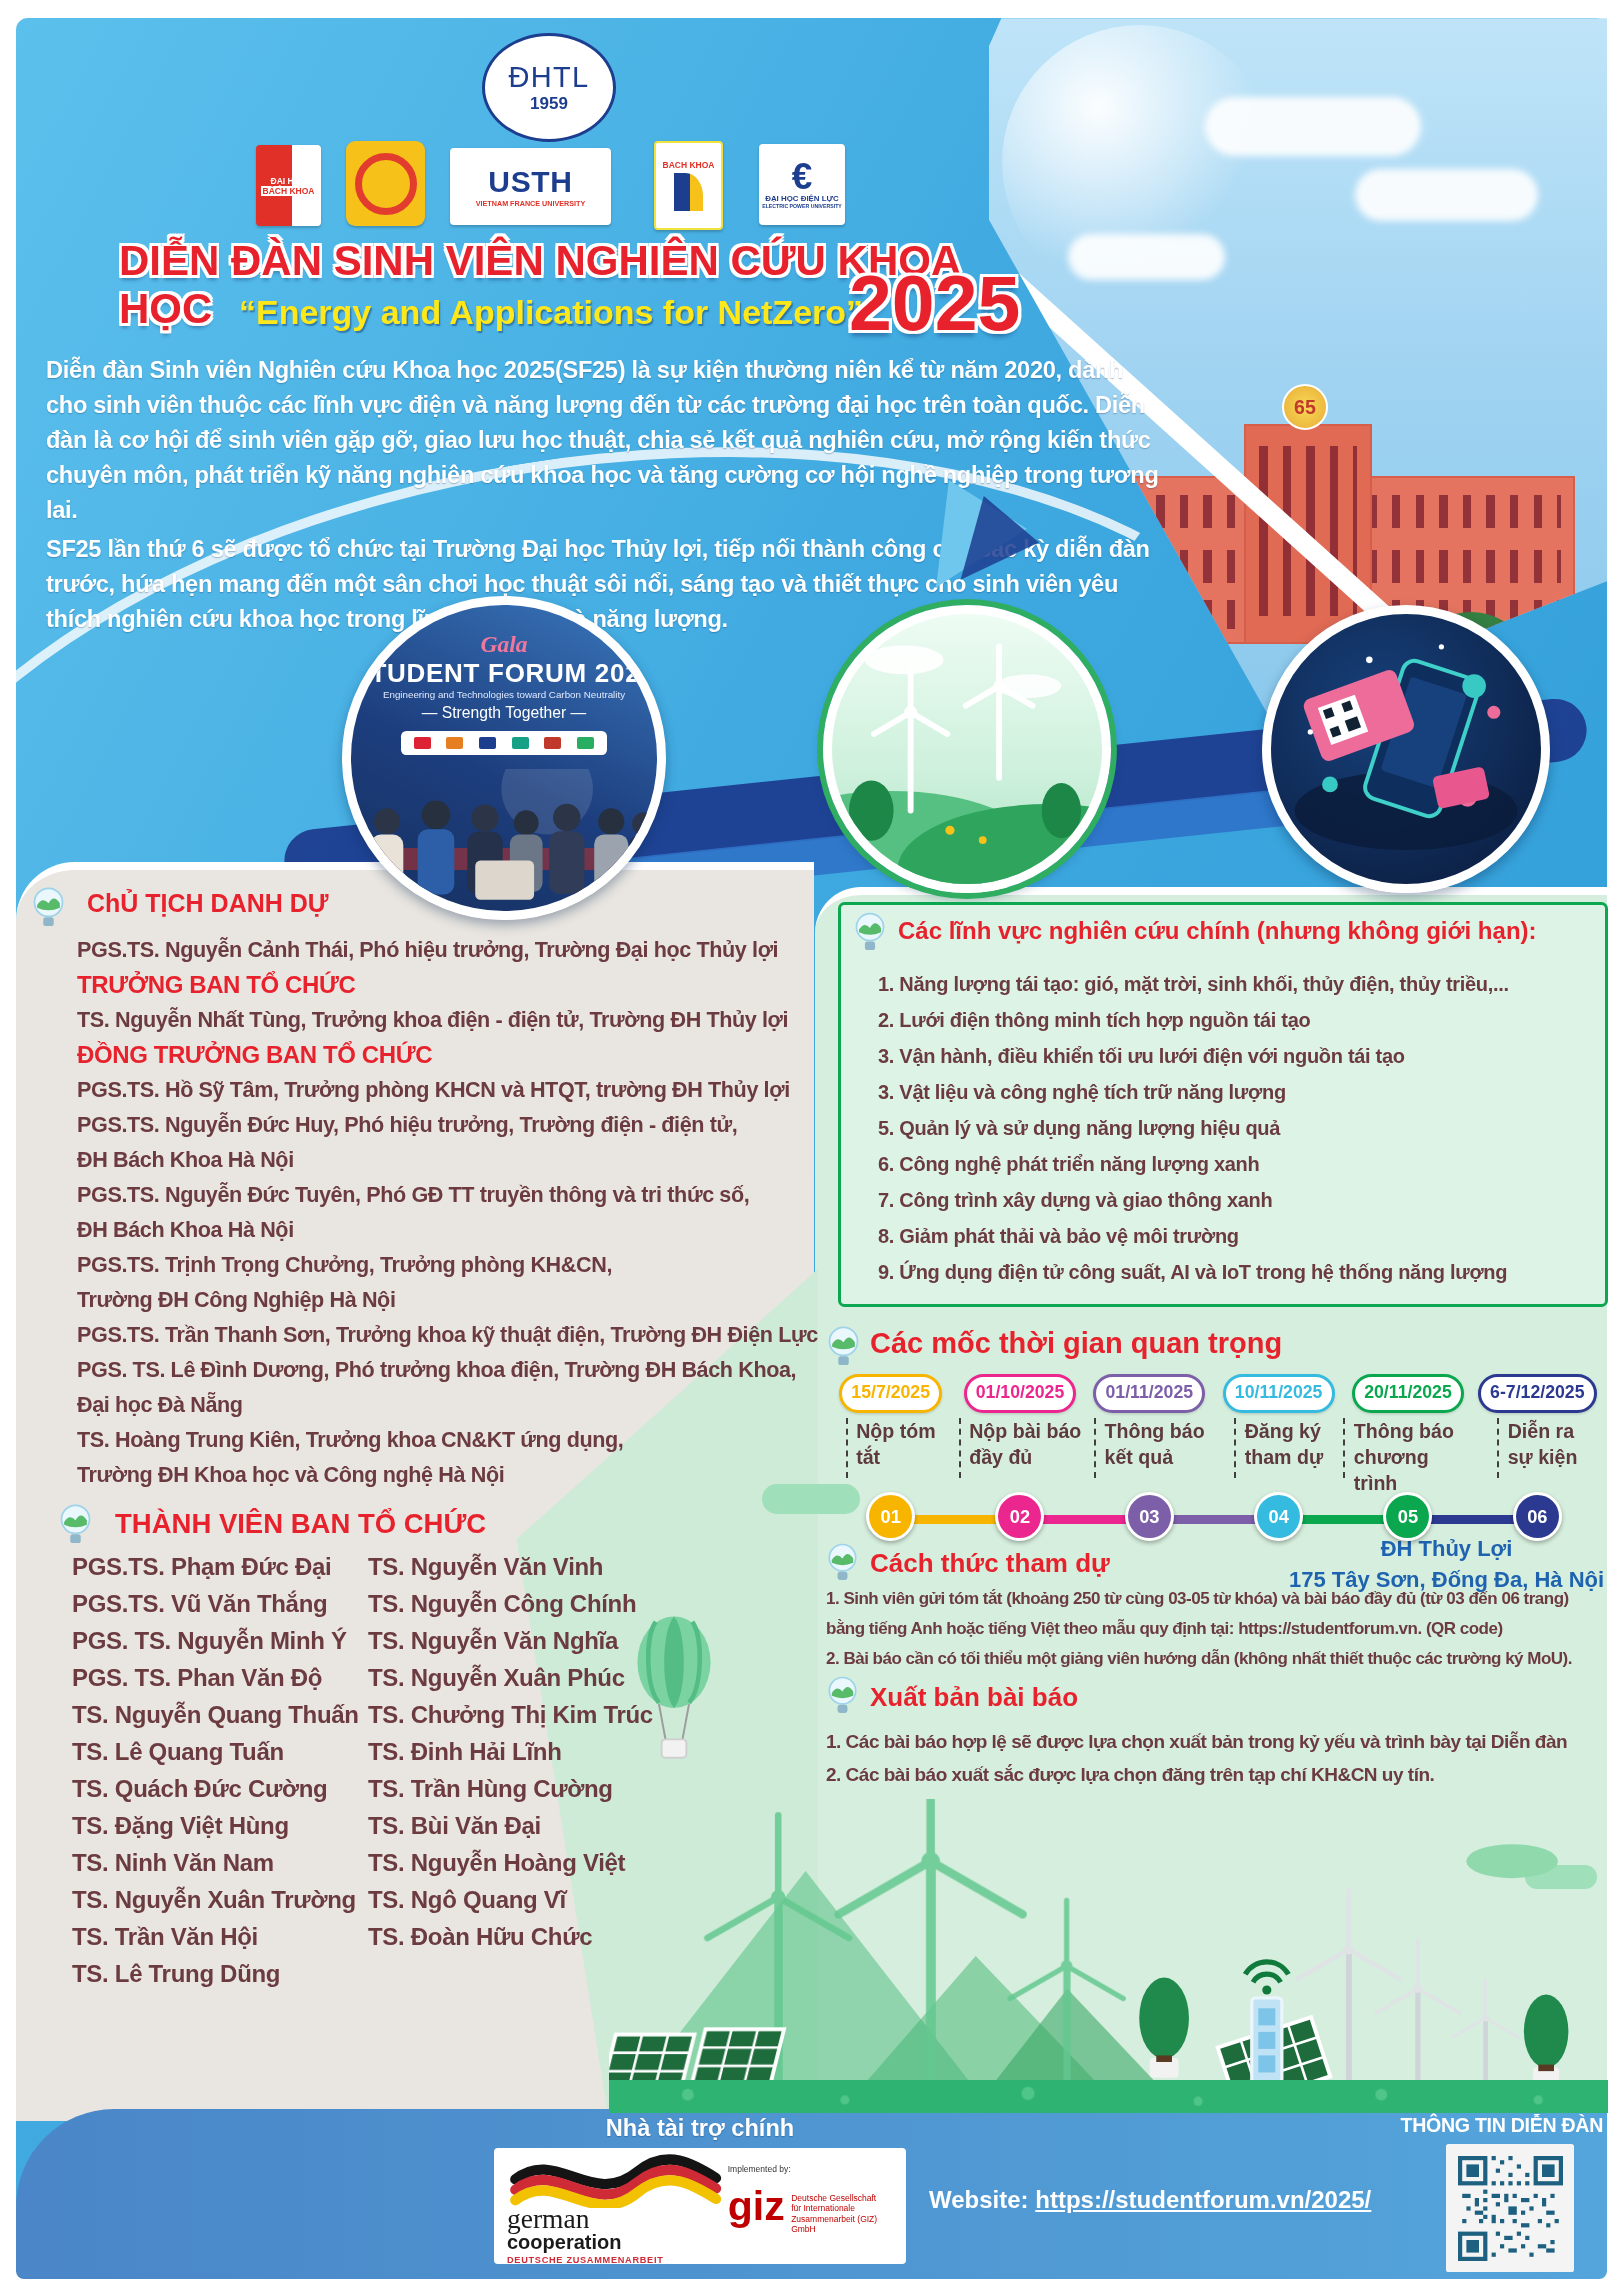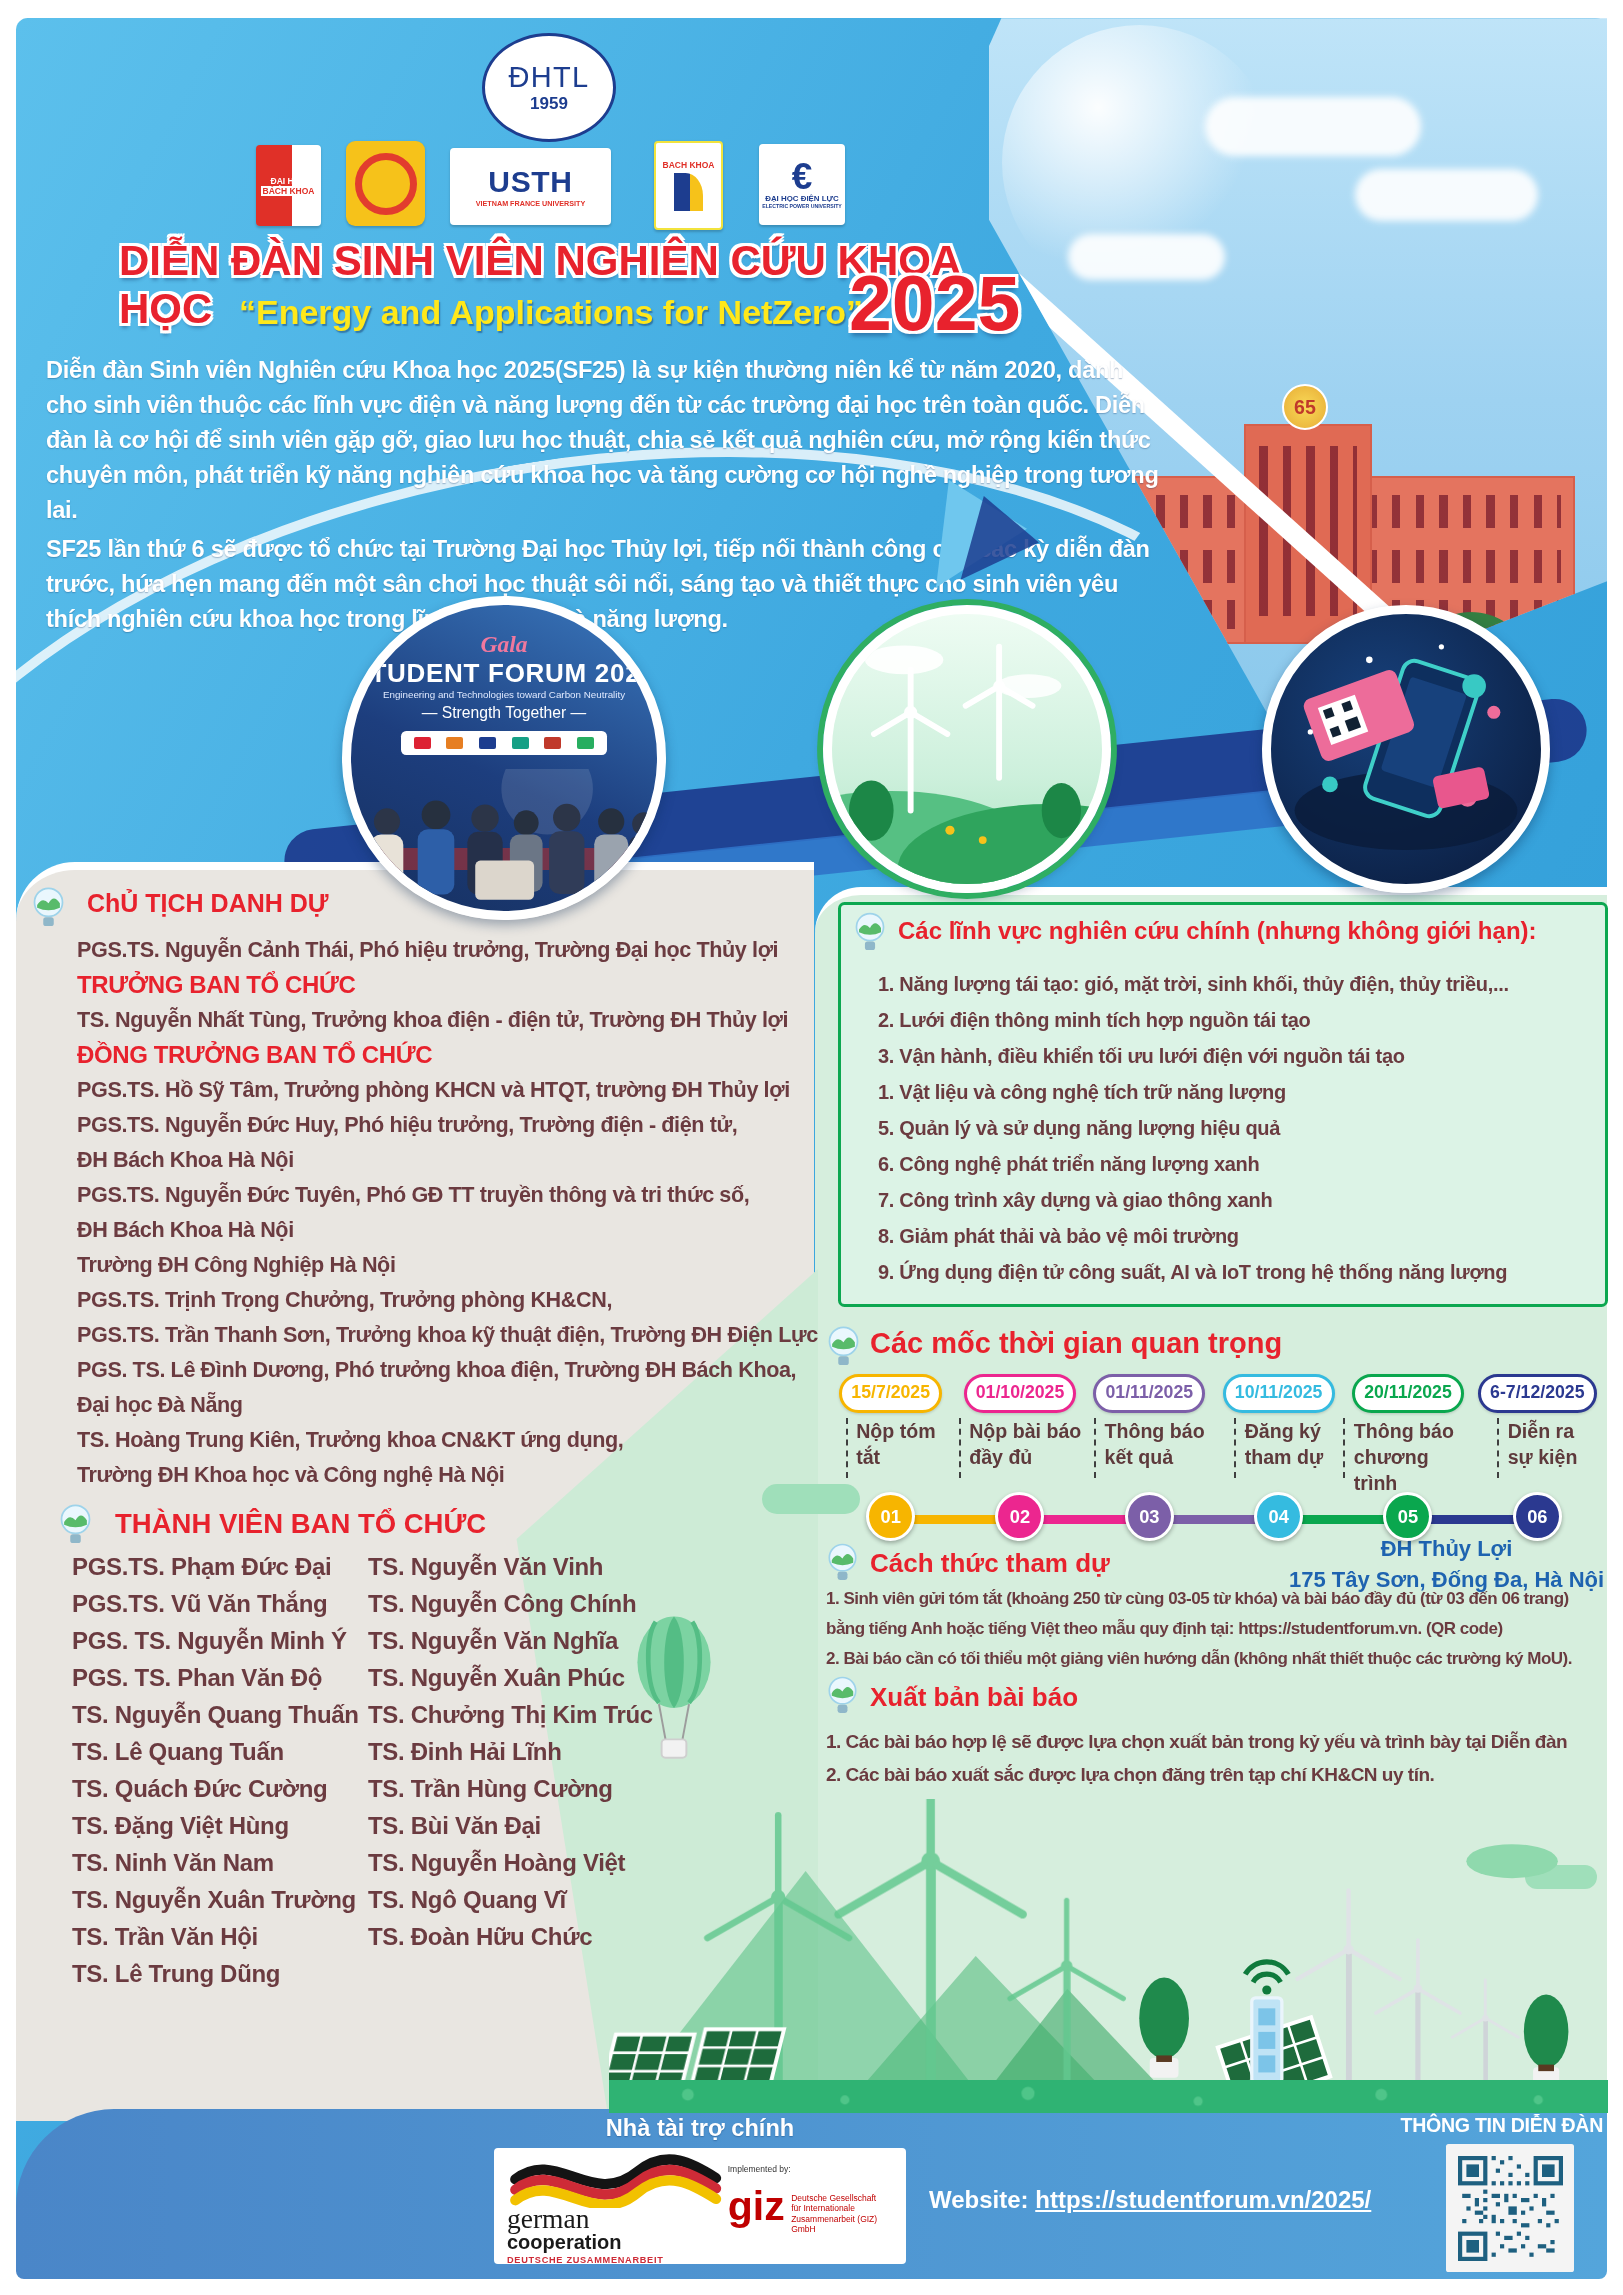--- a/index.html
+++ b/index.html
@@ -314,22 +314,22 @@
 
   <div class="h-line name">PGS.TS. Nguyễn Cảnh Thái, Phó hiệu trưởng, Trường Đại học Thủy lợi</div>
       <div class="h-line red">TRƯỞNG BAN TỔ CHỨC</div>
       <div class="h-line name">TS. Nguyễn Nhất Tùng, Trưởng khoa điện - điện tử, Trường ĐH Thủy lợi</div>
       <div class="h-line red">ĐỒNG TRƯỞNG BAN TỔ CHỨC</div>
       <div class="h-line name">PGS.TS. Hồ Sỹ Tâm, Trưởng phòng KHCN và HTQT, trường ĐH Thủy lợi</div>
       <div class="h-line name">PGS.TS. Nguyễn Đức Huy, Phó hiệu trưởng, Trường điện - điện tử,</div>
       <div class="h-line name">ĐH Bách Khoa Hà Nội</div>
       <div class="h-line name">PGS.TS. Nguyễn Đức Tuyên, Phó GĐ TT truyền thông và tri thức số,</div>
       <div class="h-line name">ĐH Bách Khoa Hà Nội</div>
+      <div class="h-line name">PGS.TS. Trịnh Trọng Chưởng, Trưởng phòng KH&amp;CN,</div>
       <div class="h-line name">Trường ĐH Công Nghiệp Hà Nội</div>
-      <div class="h-line name">PGS.TS. Trịnh Trọng Chưởng, Trưởng phòng KH&amp;CN,</div>
       <div class="h-line name">PGS.TS. Trần Thanh Sơn, Trưởng khoa kỹ thuật điện, Trường ĐH Điện Lực</div>
       <div class="h-line name">PGS. TS. Lê Đình Dương, Phó trưởng khoa điện, Trường ĐH Bách Khoa,</div>
       <div class="h-line name">Đại học Đà Nẵng</div>
       <div class="h-line name">TS. Hoàng Trung Kiên, Trưởng khoa CN&amp;KT ứng dụng,</div>
       <div class="h-line name">Trường ĐH Khoa học và Công nghệ Hà Nội</div>
     </div>
 
   <svg class="abs bulb" style="left:58px;top:1502px;" viewBox="0 0 40 52">
     <circle cx="20" cy="19" r="16" fill="#eaf7fd" stroke="#9ed3ea" stroke-width="2"></circle>
     <path d="M7 22 q6-10 13-2 q6-11 13 0 l0 5 q-13 6-26 0 z" fill="#58bb6a"></path>
@@ -371,21 +371,21 @@
     <circle cx="20" cy="19" r="16" fill="#eaf7fd" stroke="#9ed3ea" stroke-width="2"></circle>
     <path d="M7 22 q6-10 13-2 q6-11 13 0 l0 5 q-13 6-26 0 z" fill="#58bb6a"></path>
     <rect x="14" y="36" width="12" height="10" rx="3" fill="#8fb7c9"></rect>
   </svg>
   <div class="abs head-red" style="left:898px;top:917px;font-size:24px;">Các lĩnh vực nghiên cứu chính (nhưng không giới hạn):</div>
   <div class="abs r-items" style="left:878px;top:966px;">
 
   <div class="r-item">1. Năng lượng tái tạo: gió, mặt trời, sinh khối, thủy điện, thủy triều,...</div>
       <div class="r-item">2. Lưới điện thông minh tích hợp nguồn tái tạo</div>
       <div class="r-item">3. Vận hành, điều khiển tối ưu lưới điện với nguồn tái tạo</div>
-      <div class="r-item">1. Vật liệu và công nghệ tích trữ năng lượng</div>
+      <div class="r-item">3. Vật liệu và công nghệ tích trữ năng lượng</div>
       <div class="r-item">5. Quản lý và sử dụng năng lượng hiệu quả</div>
       <div class="r-item">6. Công nghệ phát triển năng lượng xanh</div>
       <div class="r-item">7. Công trình xây dựng và giao thông xanh</div>
       <div class="r-item">8. Giảm phát thải và bảo vệ môi trường</div>
       <div class="r-item">9. Ứng dụng điện tử công suất, AI và IoT trong hệ thống năng lượng</div>
     </div>
 
   <svg class="abs bulb" style="left:826px;top:1324px;" viewBox="0 0 40 52">
     <circle cx="20" cy="19" r="16" fill="#eaf7fd" stroke="#9ed3ea" stroke-width="2"></circle>
     <path d="M7 22 q6-10 13-2 q6-11 13 0 l0 5 q-13 6-26 0 z" fill="#58bb6a"></path>

